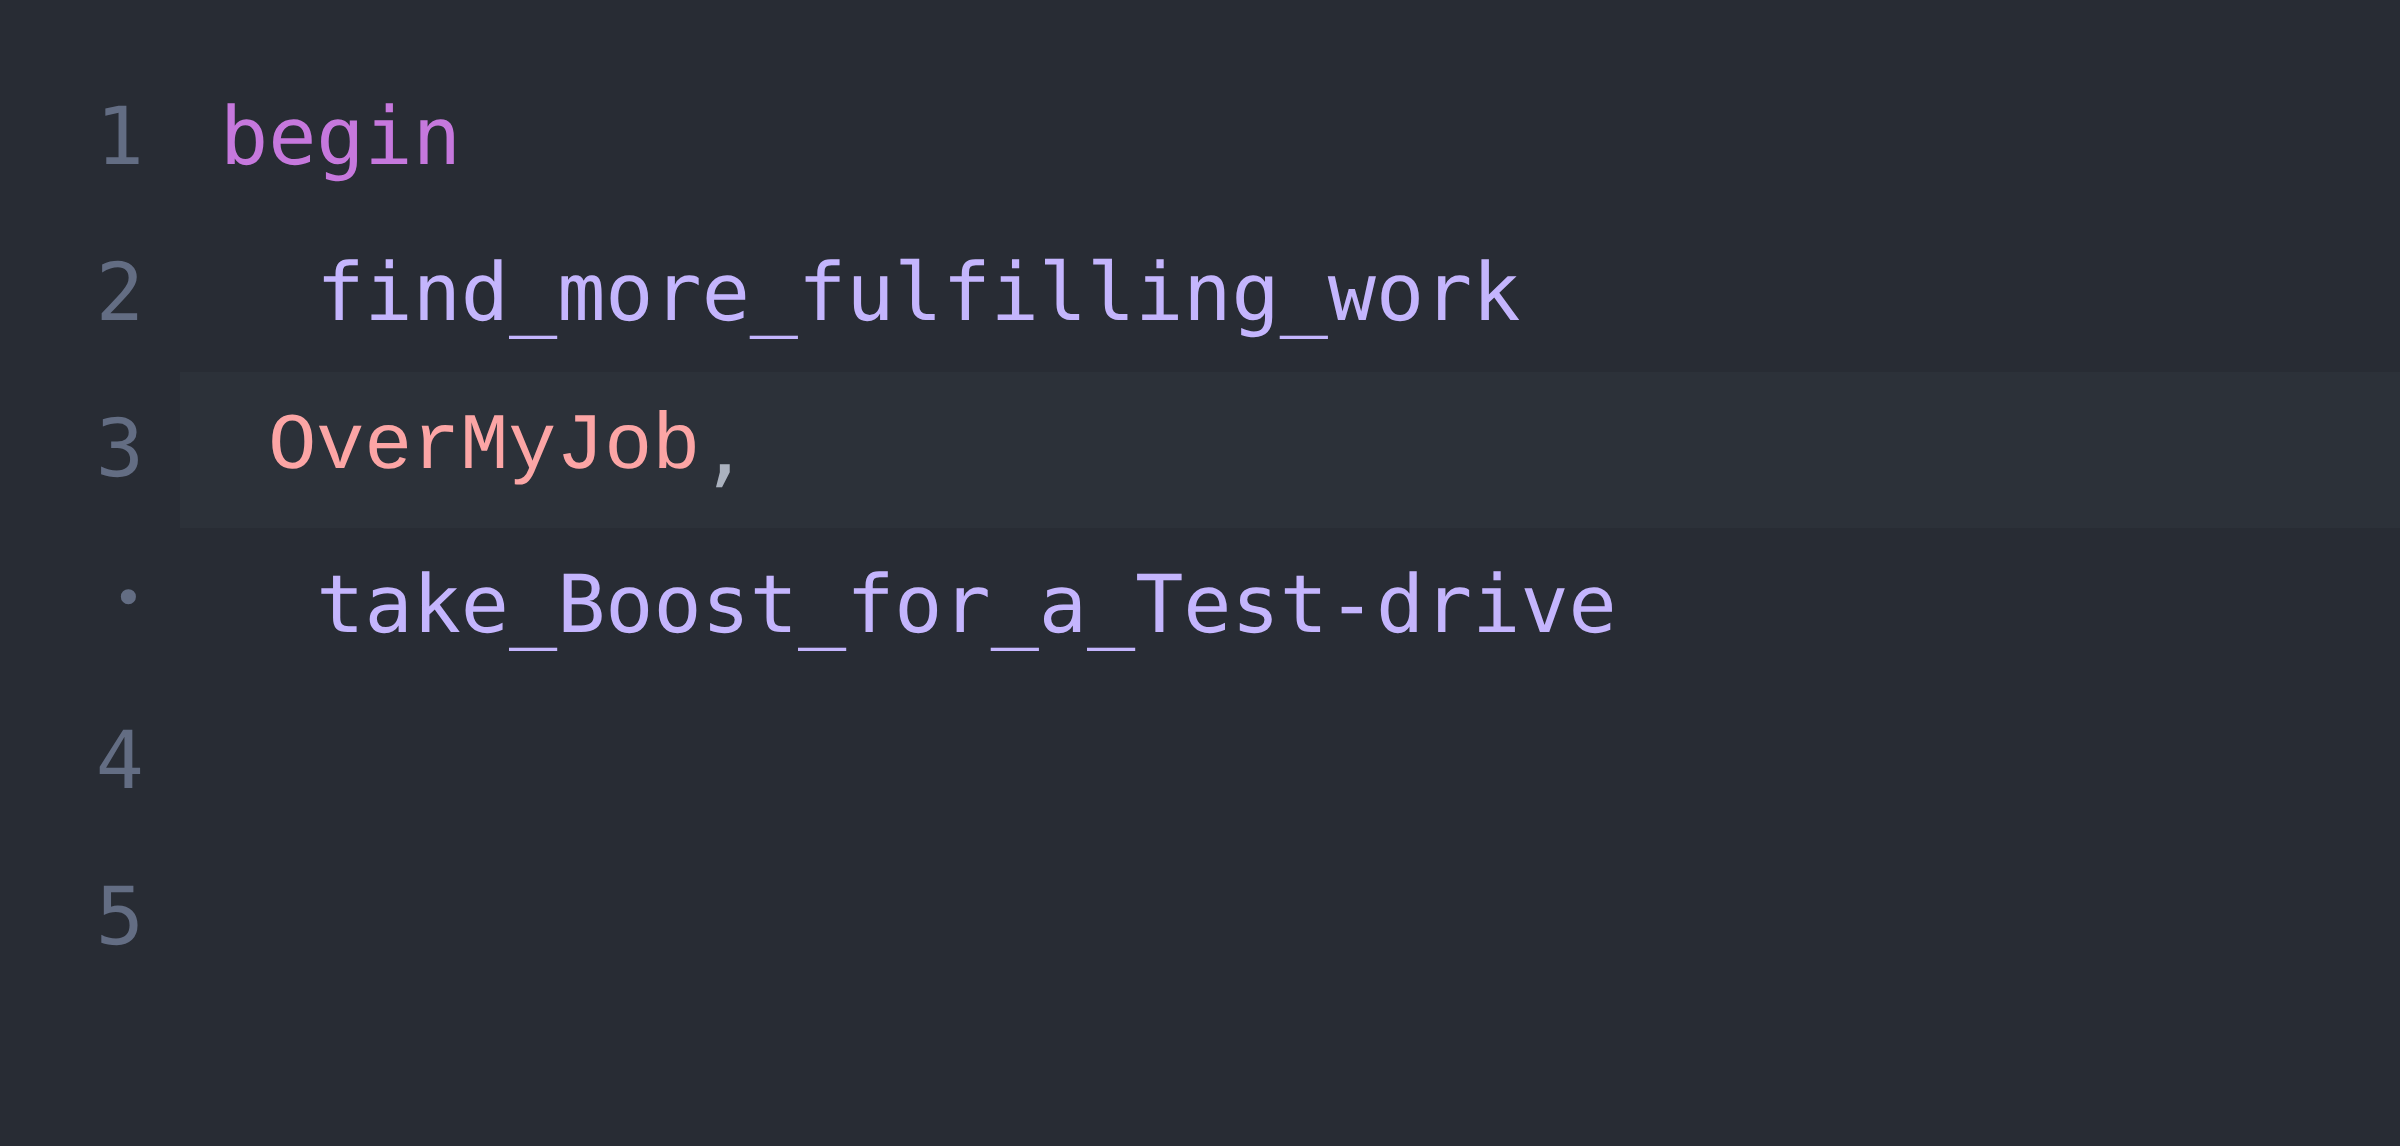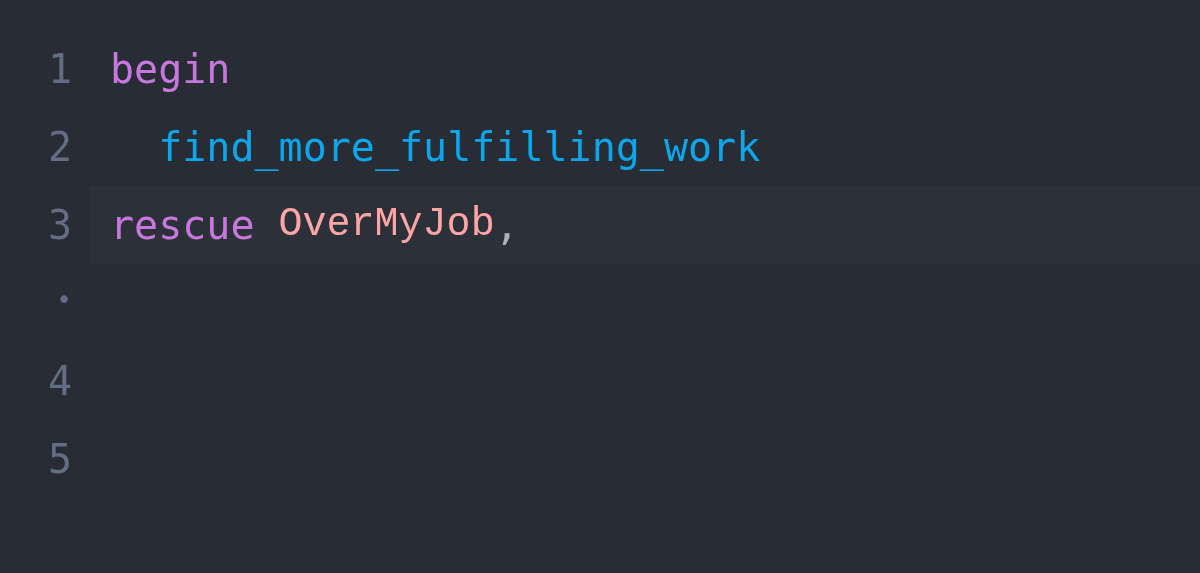--- a/index.html
+++ b/index.html
@@ -65,21 +65,21 @@
       top: 0;
       bottom: 0;
       background-color: rgba(99, 109, 131, 0.08);
       pointer-events: none;
     }
     .code-line > span {
       position: relative;
       z-index: 1;
     }
     .t-keyword { color: #c678dd; }
-    .t-identifier { color: #0ea5e9; }
+    .t-identifier { color: #c4b5fd; }
     .t-class { color: #fca5a5; font-family: Liberation Mono, monospace; }
     .t-punc { color: #abb2bf; }
     .indent { color: transparent; user-select: none; }
   </style>
 </head>
 <body>
 
 <div class="editor">
 
   <div class="gutter">
@@ -97,24 +97,24 @@
 
     <div class="code-line">
       <span class="t-keyword">begin</span>
     </div>
 
     <div class="code-line">
       <span class="indent">  </span><span class="t-identifier">find_more_fulfilling_work</span>
     </div>
 
     <div class="code-line highlighted">
-      <span class="t-keyword">rescue</span><span class="t-punc"> </span><span class="t-class">OverMyJob</span><span class="t-punc">,</span>
+      <span class="t-punc"> </span><span class="t-class">OverMyJob</span><span class="t-punc">,</span>
     </div>
 
 
     <div class="code-line">
-      <span class="indent">  </span>
+      <span class="indent">  </span><span class="t-identifier">take_Boost_for_a_Test-drive</span>
     </div>
 
 
   </div>
 
 </div>
 
 </body></html>

